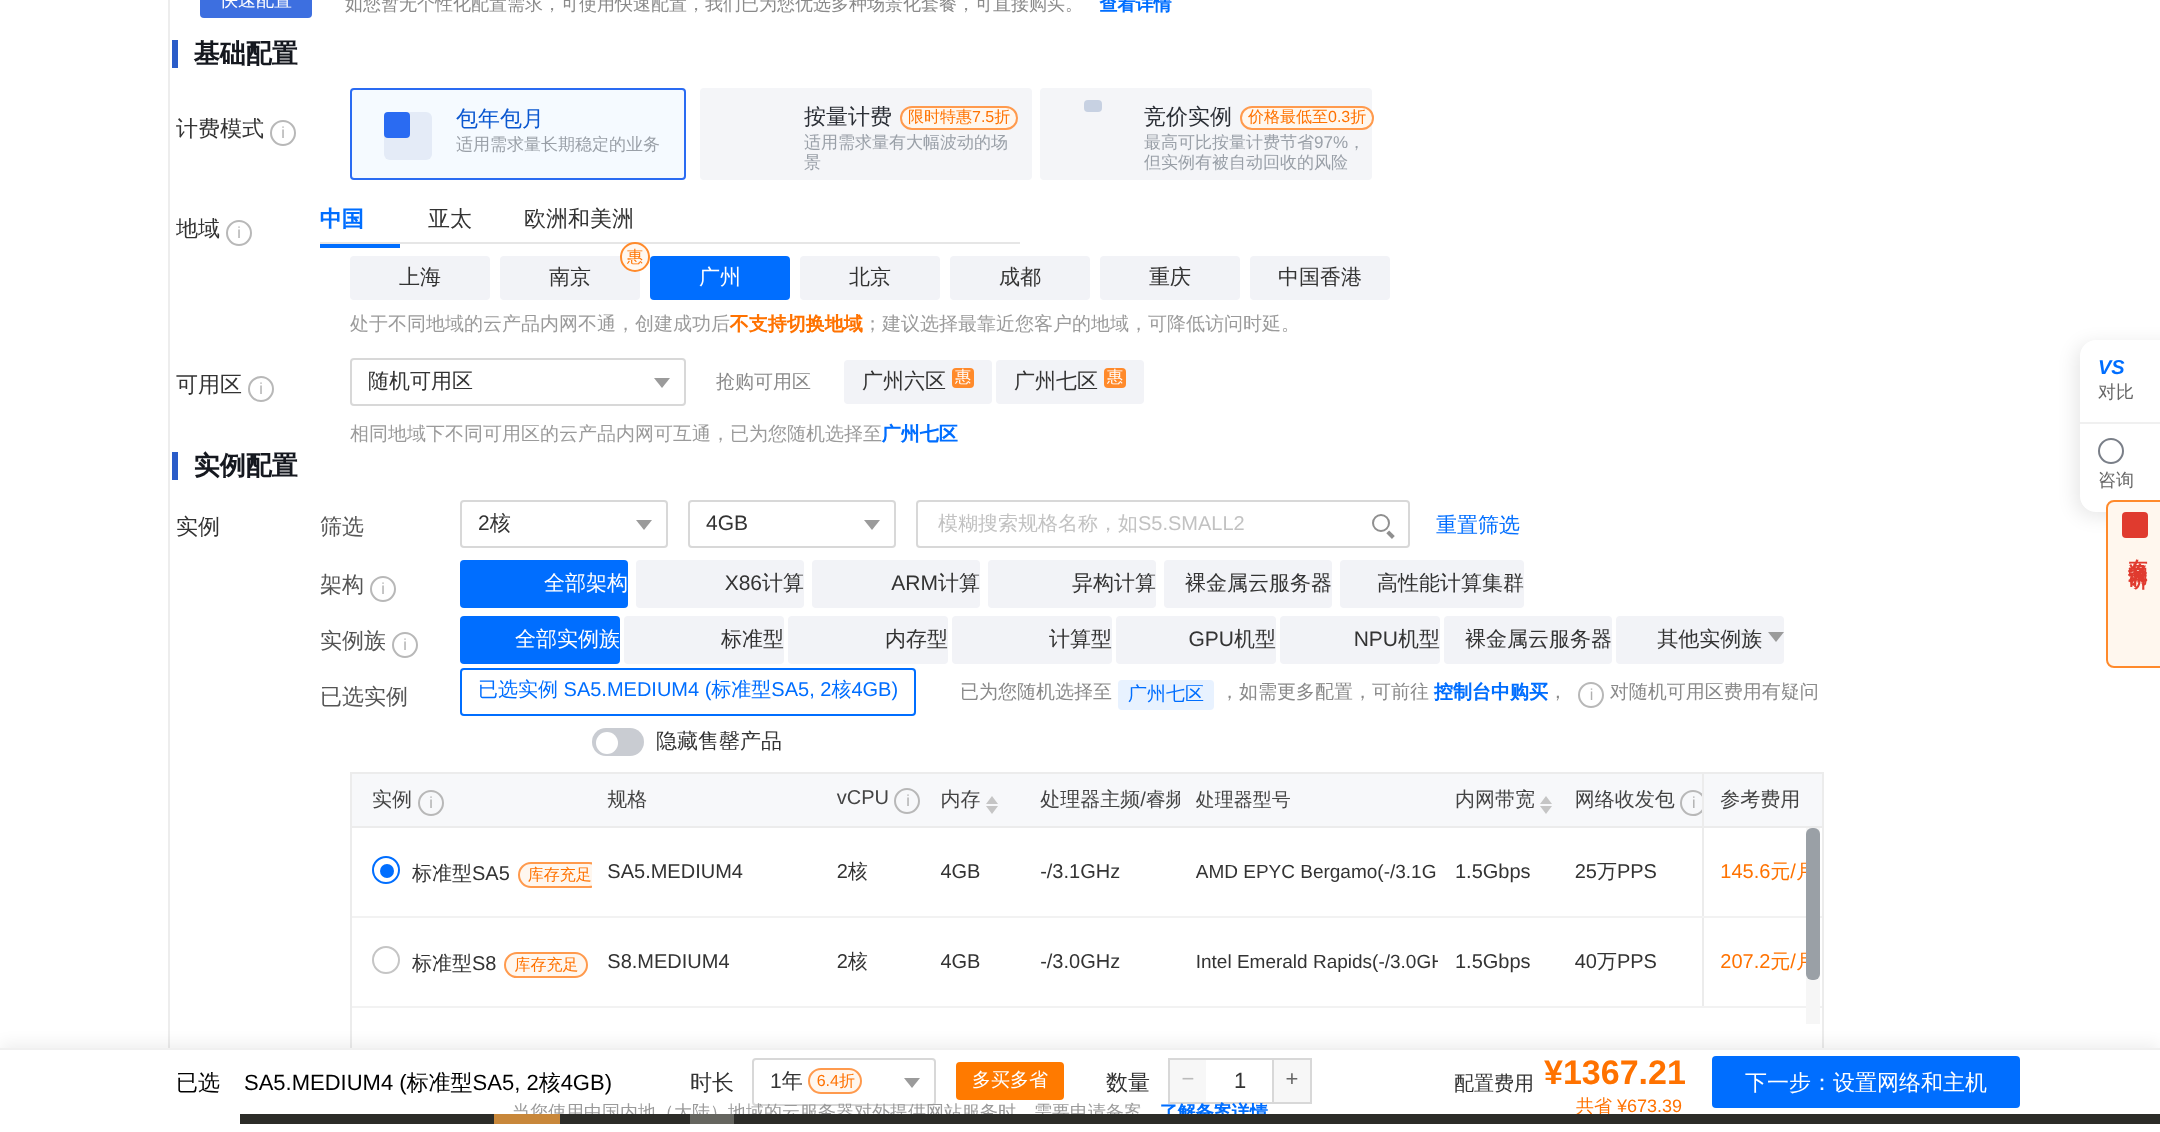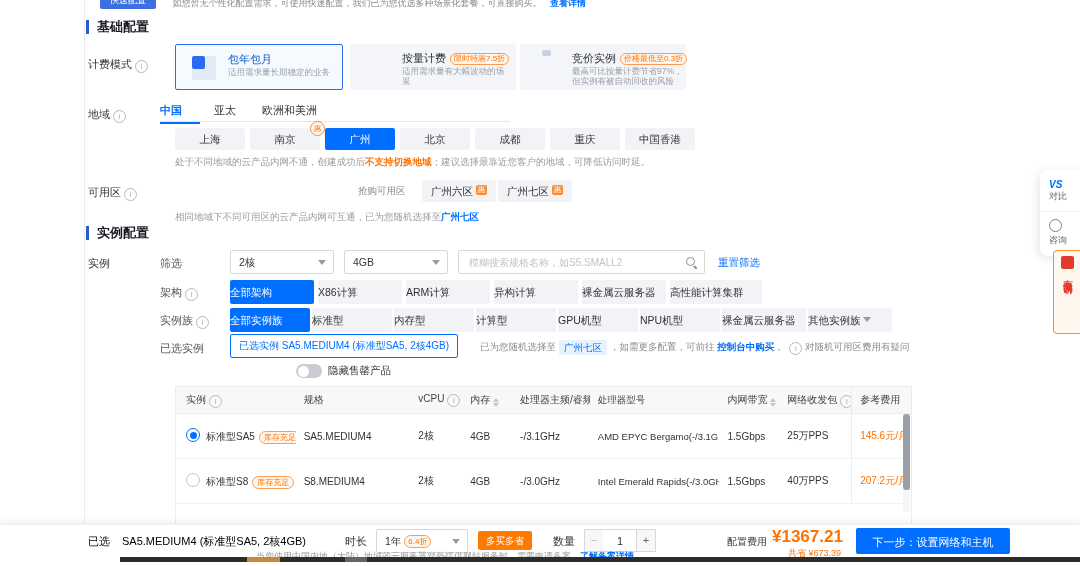--- a/index.html
+++ b/index.html
@@ -38,21 +38,21 @@
   .icon-pie{width:20px;height:20px;border-radius:50%;margin:2px;background:conic-gradient(#8ea0bd 0 100deg,#d6dcea 100deg 360deg);}
   .icon-hand{width:20px;height:13px;background:#aab7cf;border-radius:3px 6px 3px 3px;margin:6px 2px 2px 2px;position:relative;}
   .icon-hand:before{content:"";position:absolute;left:4px;top:-5px;width:9px;height:6px;background:#c7d1e2;border-radius:2px;}
   
   .tab{position:absolute;top:103px;font-size:11px;color:#333;height:19px;line-height:14px;}
   .tab.on{color:#006eff;border-bottom:2px solid #006eff;font-weight:bold;}
   
   .chip{position:absolute;top:128px;width:70px;height:22px;line-height:22px;background:#f2f3f7;color:#333;
         font-size:10.5px;text-align:center;border-radius:2px;}
   .chip.on{background:#006eff;color:#fff;}
-  .chip2{position:absolute;height:24px;line-height:24px;background:#f2f3f7;color:#333;font-size:10.5px;text-align:left;border-radius:2px;}
+  .chip2{position:absolute;height:24px;line-height:24px;background:#f2f3f7;color:#333;font-size:10.5px;text-align:right;border-radius:2px;}
   .chip2.on{background:#006eff;color:#fff;}
   .hui-dot{position:absolute;top:-7px;right:-5px;width:13px;height:13px;border:1px solid #ff8a2b;border-radius:50%;
            background:#fff8f0;color:#ff7200;font-size:8px;line-height:13px;text-align:center;}
   .hui-sq{display:inline-block;background:#ff8a2b;color:#fff;font-size:8px;line-height:10px;padding:0 1.5px;
           border-radius:2px;margin-left:3px;vertical-align:3px;}
   .zchip{position:absolute;top:180px;height:22px;line-height:22px;background:#f2f3f7;border-radius:2px;
          font-size:10.5px;color:#333;padding:0 9px;}
   .dd{position:absolute;height:24px;line-height:22px;border:1px solid #d8d8d8;border-radius:2px;background:#fff;
       font-size:10.5px;color:#333;padding:0 8px;box-sizing:border-box;}
   .dd .caret{position:absolute;right:7px;top:9px;}
@@ -166,20 +166,23 @@
   <div class="chip" style="left:475px;">成都</div>
   <div class="chip" style="left:550px;">重庆</div>
   <div class="chip" style="left:625px;">中国香港</div>
 
   <div class="abs note" style="left:175px;top:156px;">
     <span>处于不同地域的云产品内网不通，创建成功后</span><span class="orange" style="font-weight:bold;">不支持切换地域</span><span>；建议选择最靠近您客户的地域，可降低访问时延。</span>
   </div>
 
   <div class="abs lbl" style="left:88px;top:185px;">
     <span>可用区</span><i class="ic-info">i</i>
+  </div>
+  <div class="dd" style="left:175px;top:179px;width:168px;">
+    <span>随机可用区</span><span class="caret"></span>
   </div>
   <div class="abs note" style="left:358px;top:185px;color:#8a8a8a;">抢购可用区</div>
   <div class="zchip" style="left:422px;">
     <span>广州六区</span><span class="hui-sq">惠</span>
   </div>
   <div class="zchip" style="left:498px;">
     <span>广州七区</span><span class="hui-sq">惠</span>
   </div>
   <div class="abs note" style="left:175px;top:211px;">
     <span>相同地域下不同可用区的云产品内网可互通，已为您随机选择至</span><span class="blue" style="font-weight:bold;">广州七区</span>

